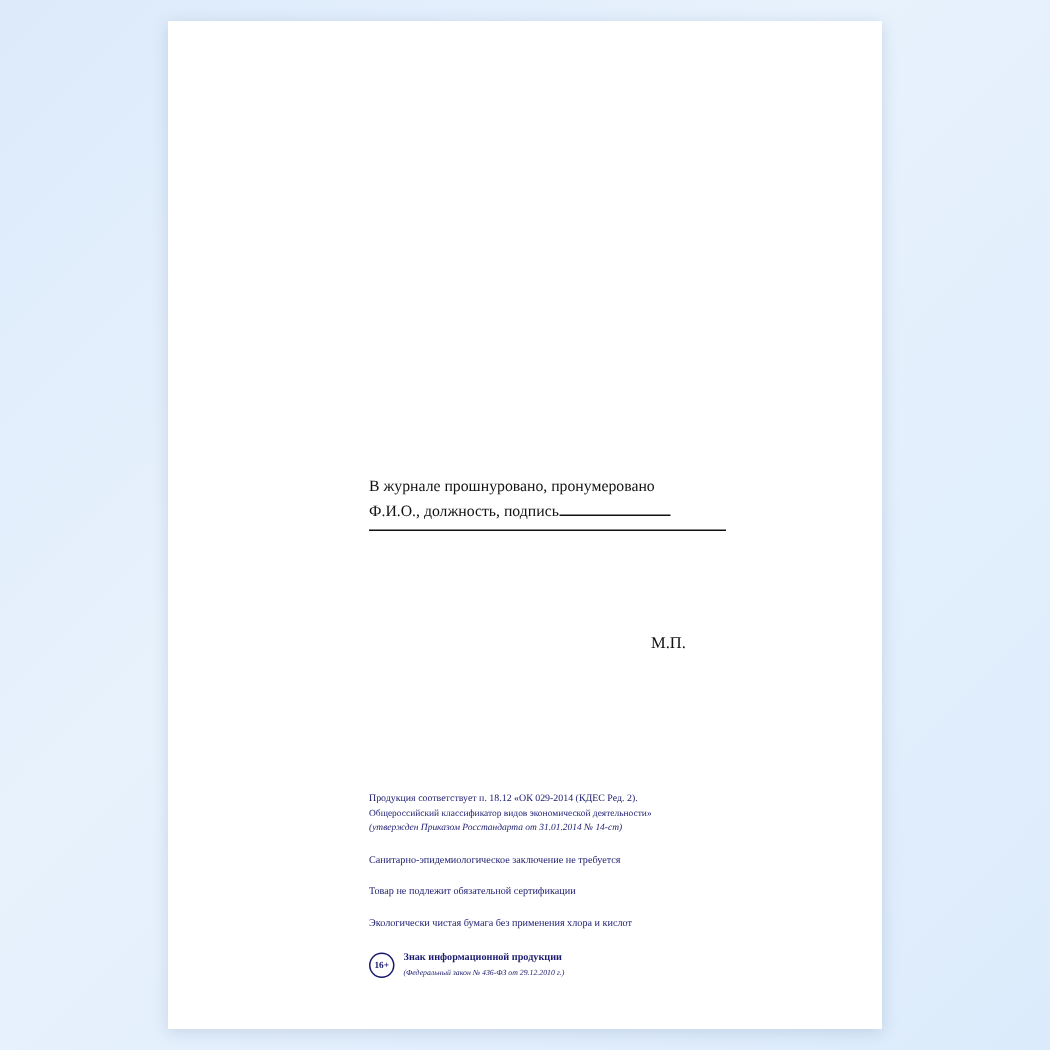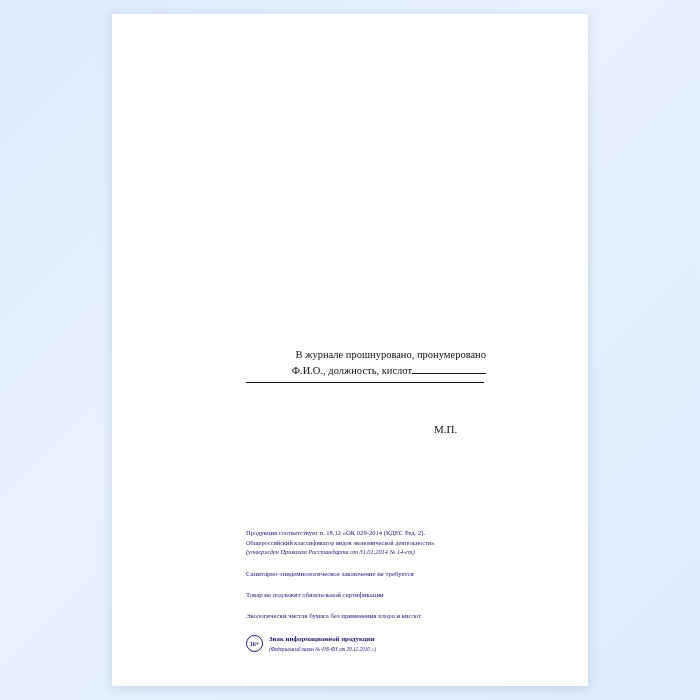--- a/index.html
+++ b/index.html
@@ -24,26 +24,25 @@
     left: 112px;
     top: 14px;
     width: 476px;
     height: 672px;
     background: #ffffff;
     box-shadow: 0 2px 10px rgba(60, 90, 130, 0.18);
   }
   .block-certify {
     position: absolute;
     left: 134px;
-    top: 334px;
+    top: 304px;
     width: 240px;
     font-size: 10.5px;
     line-height: 1.42;
     color: #111;
-    text-align: right;
   }
   .block-certify .line {
     white-space: nowrap;
   }
   .ul {
     display: inline-block;
     border-bottom: 1px solid #111;
     height: 0.95em;
     vertical-align: baseline;
   }
@@ -114,21 +113,21 @@
 </style>
 </head>
 <body>
 
 <div id="stage">
   <div id="page">
 
     <div class="block-certify">
       <div class="line">В журнале прошнуровано, пронумеровано</div>
       <div class="line">
-        <span>Ф.И.О., должность, кислот</span><span class="ul w5"></span>
+        <span>Ф.И.О., должность, подпись</span><span class="ul w5"></span>
       </div>
       <div class="rule-long"></div>
     </div>
 
     <div class="mp">М.П.</div>
 
     <div class="footer">
       <div class="okved-line1">Продукция соответствует п. 18.12 «ОК 029-2014 (КДЕС Ред. 2).</div>
       <div class="okved-line2">Общероссийский классификатор видов экономической деятельности»</div>
       <div class="okved-line3">(утвержден Приказом Росстандарта от 31.01.2014 № 14-ст)</div>

